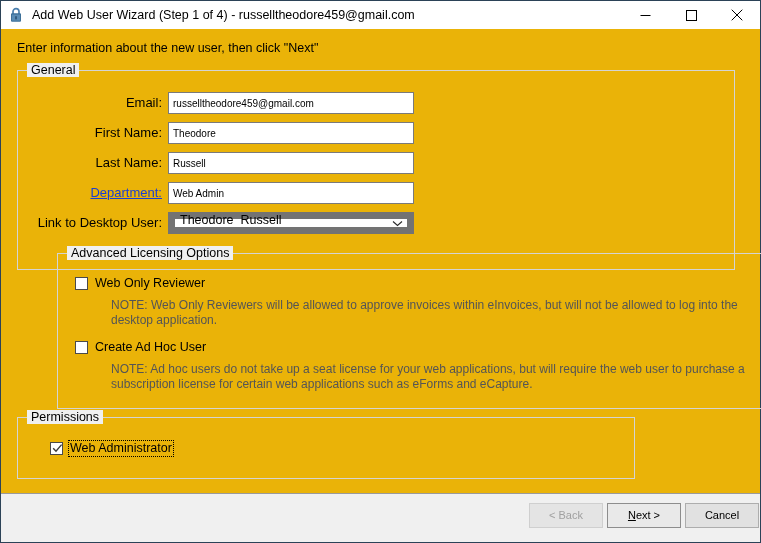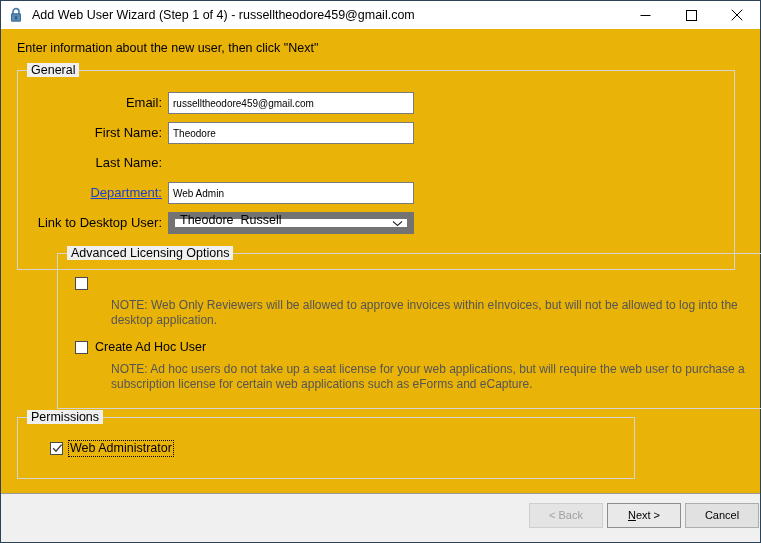--- a/index.html
+++ b/index.html
@@ -298,20 +298,21 @@
         <input class="text-input" type="text" value="russelltheodore459@gmail.com" style="">
       </div>
 
       <div class="form-row" style="top:51px;">
         <span class="field-label">First Name:</span>
         <input class="text-input" type="text" value="Theodore" style="">
       </div>
 
       <div class="form-row" style="top:81px;">
         <span class="field-label">Last Name:</span>
+        <input class="text-input" type="text" value="Russell" style="">
       </div>
 
       <div class="form-row" style="top:111px;">
         <span class="field-label link">Department:</span>
         <input class="text-input" type="text" value="Web Admin" style="">
       </div>
 
       <div class="form-row" style="top:141px;">
         <span class="field-label">Link to Desktop User:</span>
         <div class="combo">
@@ -323,20 +324,21 @@
           </span>
         </div>
       </div>
     </div>
 
     <div id="gb-licensing" class="groupbox">
       <span class="gb-legend">Advanced Licensing Options</span>
 
       <div class="cb-row" style="left:17px; top:22px;">
         <span class="cbox"></span>
+        <span class="cb-label">Web Only Reviewer</span>
       </div>
       <div class="note" style="left:53px; top:44px; width:650px;">NOTE: Web Only Reviewers will be allowed to approve invoices within eInvoices, but will not be allowed to log into the desktop application.</div>
 
       <div class="cb-row" style="left:17px; top:86px;">
         <span class="cbox"></span>
         <span class="cb-label">Create Ad Hoc User</span>
       </div>
       <div class="note" style="left:53px; top:108px; width:650px;">NOTE: Ad hoc users do not take up a seat license for your web applications, but will require the web user to purchase a subscription license for certain web applications such as eForms and eCapture.</div>
     </div>
 

